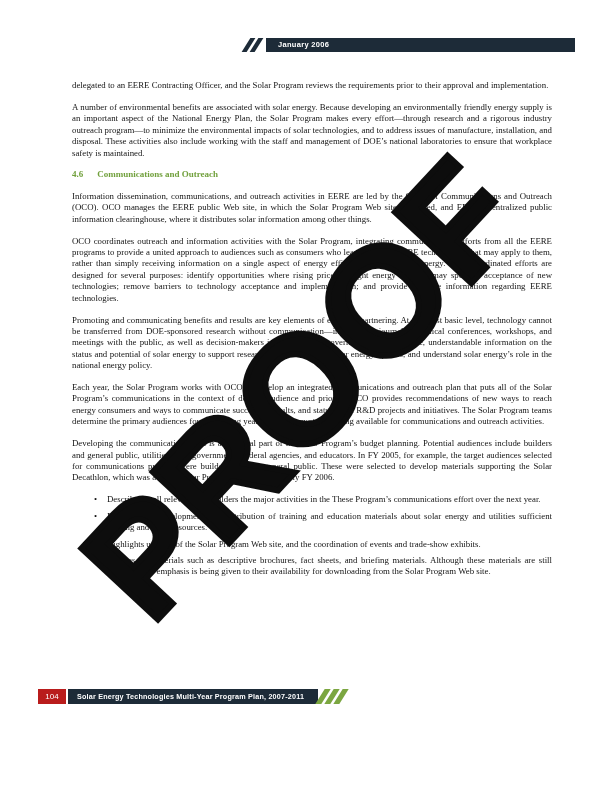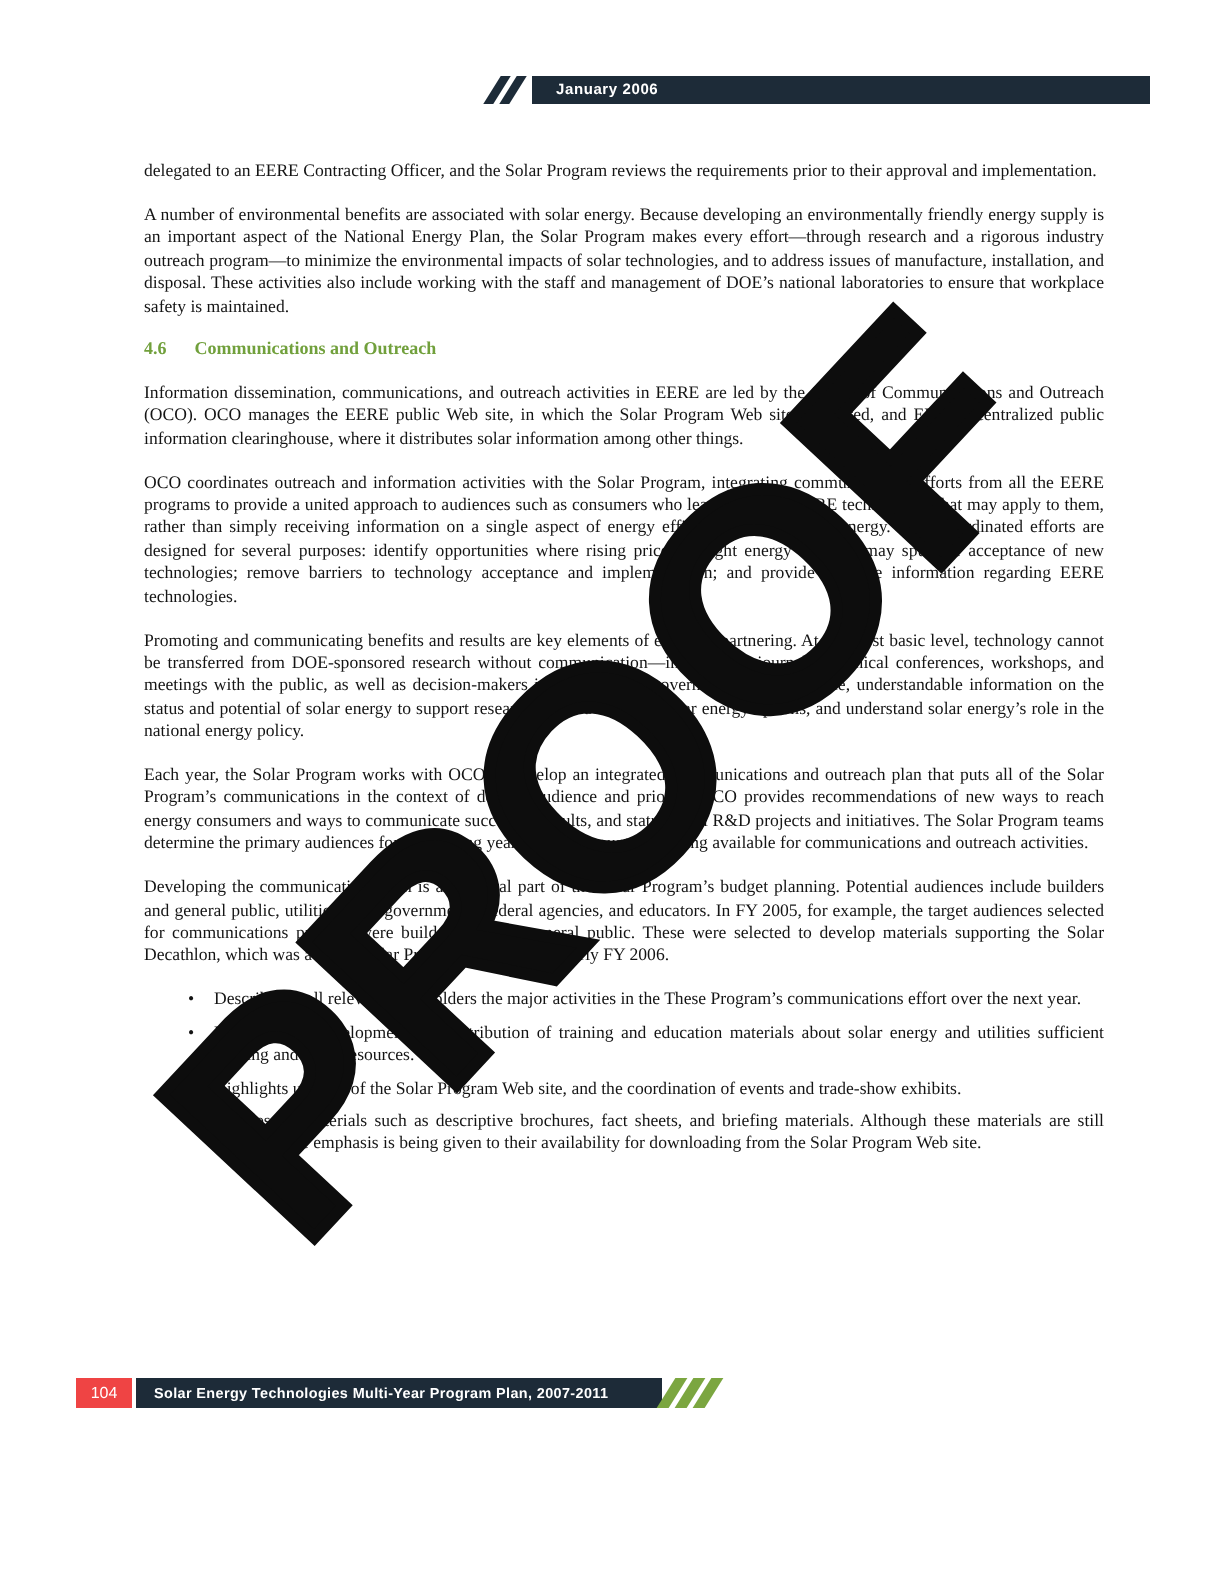--- a/index.html
+++ b/index.html
@@ -91,38 +91,38 @@
   
   .footer-band {
     position: absolute;
     left: 38px;
     bottom: 12px;
     height: 15px;
     display: flex;
     align-items: stretch;
   }
   .page-num-box {
-    background: #ef4444;
+    background: #b91c1c;
     color: #ffffff;
     font-family: "Liberation Sans", sans-serif;
     font-size: 8px;
     font-weight: normal;
     line-height: 15px;
     width: 28px;
     text-align: center;
     margin-right: 2px;
   }
   .footer-bar {
     background: #1d2b38;
     color: #ffffff;
     font-family: "Liberation Sans", sans-serif;
     font-size: 7.2px;
     font-weight: bold;
     line-height: 15px;
-    padding: 0 27px 0 9px;
+    padding: 0 14px 0 9px;
     letter-spacing: 0.2px;
     white-space: nowrap;
   }
   .footer-stripes { display: flex; align-items: stretch; margin-left: 2px; }
   .footer-stripes .stripe { background: #7ba640; width: 6px; margin-right: 3px; transform: skewX(-32deg); }
 </style>
 </head>
 <body>
 
 <div class="page">

